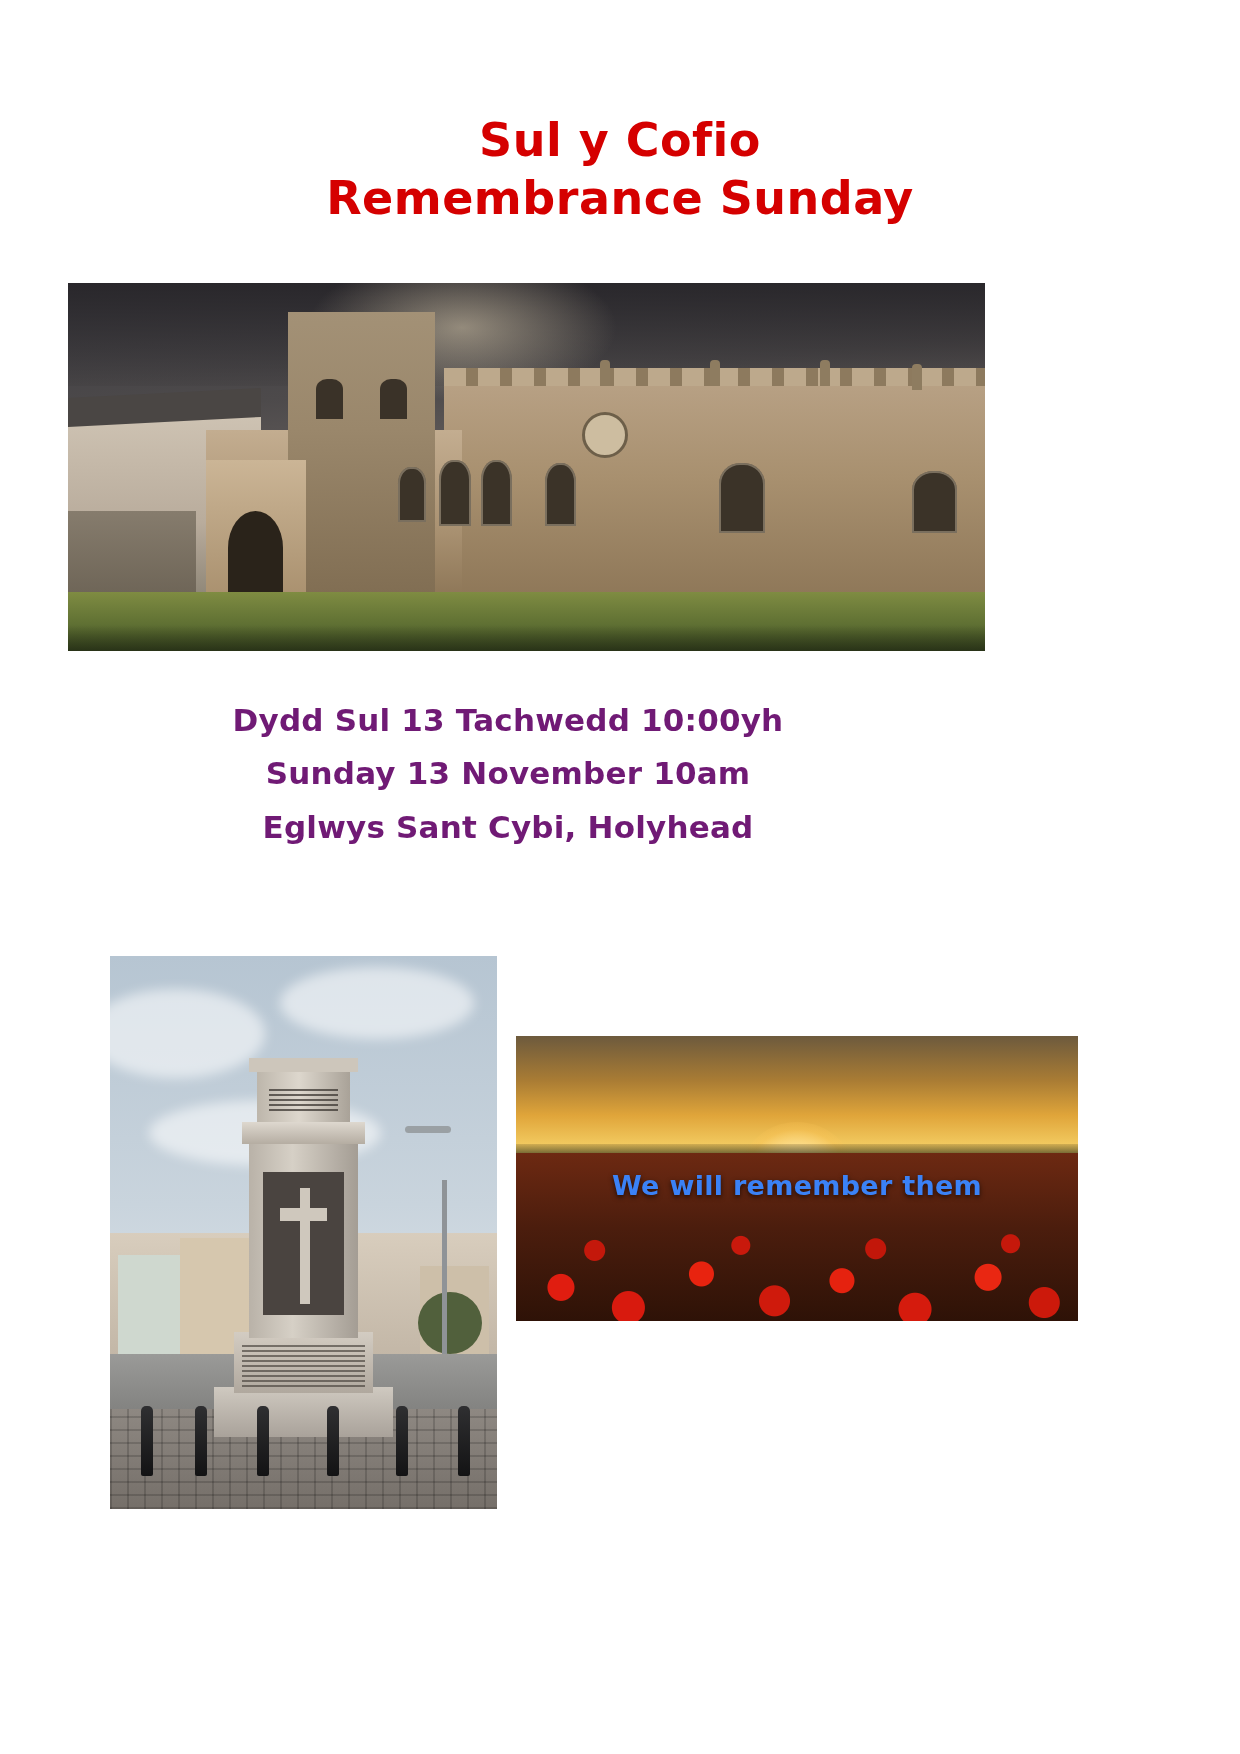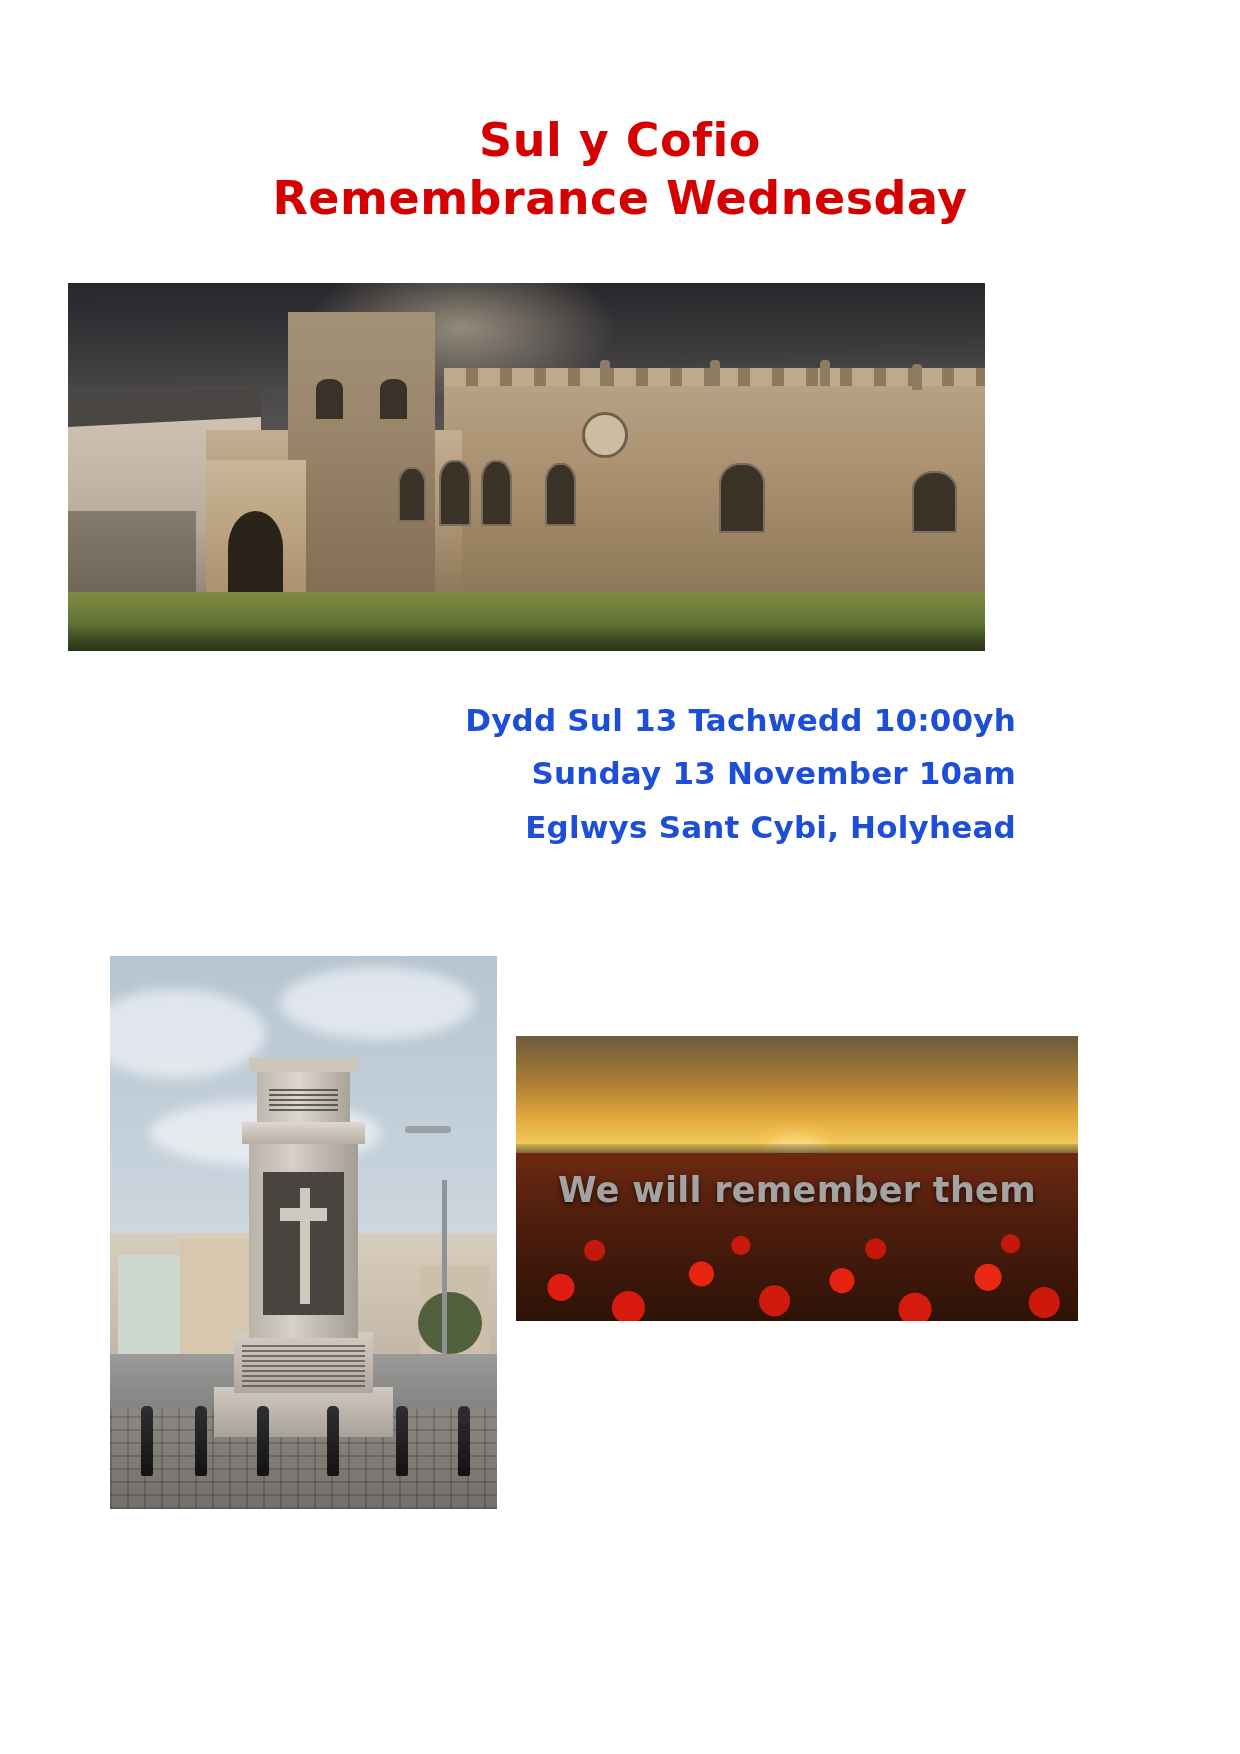--- a/index.html
+++ b/index.html
@@ -200,22 +200,22 @@
     background: #8e7c60;
     border-radius: 4px 4px 0 0;
   }
 
   
   .details {
     position: absolute;
     top: 694px;
     left: 0;
     width: 1016px;
-    text-align: right;
-    color: #1d4ed8;
+    text-align: center;
+    color: #701a75;
   }
   .details-line {
     font-size: 31px;
     font-weight: bold;
     line-height: 1.72;
     letter-spacing: 0.2px;
   }
 
   
   .cenotaph-photo {
@@ -476,35 +476,35 @@
       radial-gradient(circle at 64% 57%, #c2170a 0 10px, rgba(0,0,0,0) 11px),
       radial-gradient(circle at 88% 54%, #c5180b 0 9px, rgba(0,0,0,0) 10px),
       linear-gradient(180deg, #6d2912 0%, #4b1d0d 45%, #2e1207 100%);
   }
   .poppy-caption {
     position: absolute;
     left: 0;
     top: 47%;
     width: 100%;
     text-align: center;
-    color: #a3a3a3;
-    font-size: 35px;
+    color: #3b82f6;
+    font-size: 27px;
     font-weight: bold;
     letter-spacing: 0.3px;
     text-shadow: 0 2px 5px rgba(0,0,0,0.65);
   }
 </style>
 </head>
 <body>
 
 <div class="poster">
 
   <div class="title-block">
     <div class="title-line title-welsh">Sul y Cofio</div>
-    <div class="title-line title-english">Remembrance Wednesday</div>
+    <div class="title-line title-english">Remembrance Sunday</div>
   </div>
 
   <div class="church-photo">
     <div class="sky"></div>
     <div class="dark-cloud"></div>
     <div class="sky-glow"></div>
 
     <div class="houses"></div>
     <div class="houses-roof"></div>
     <div class="wall-left"></div>

